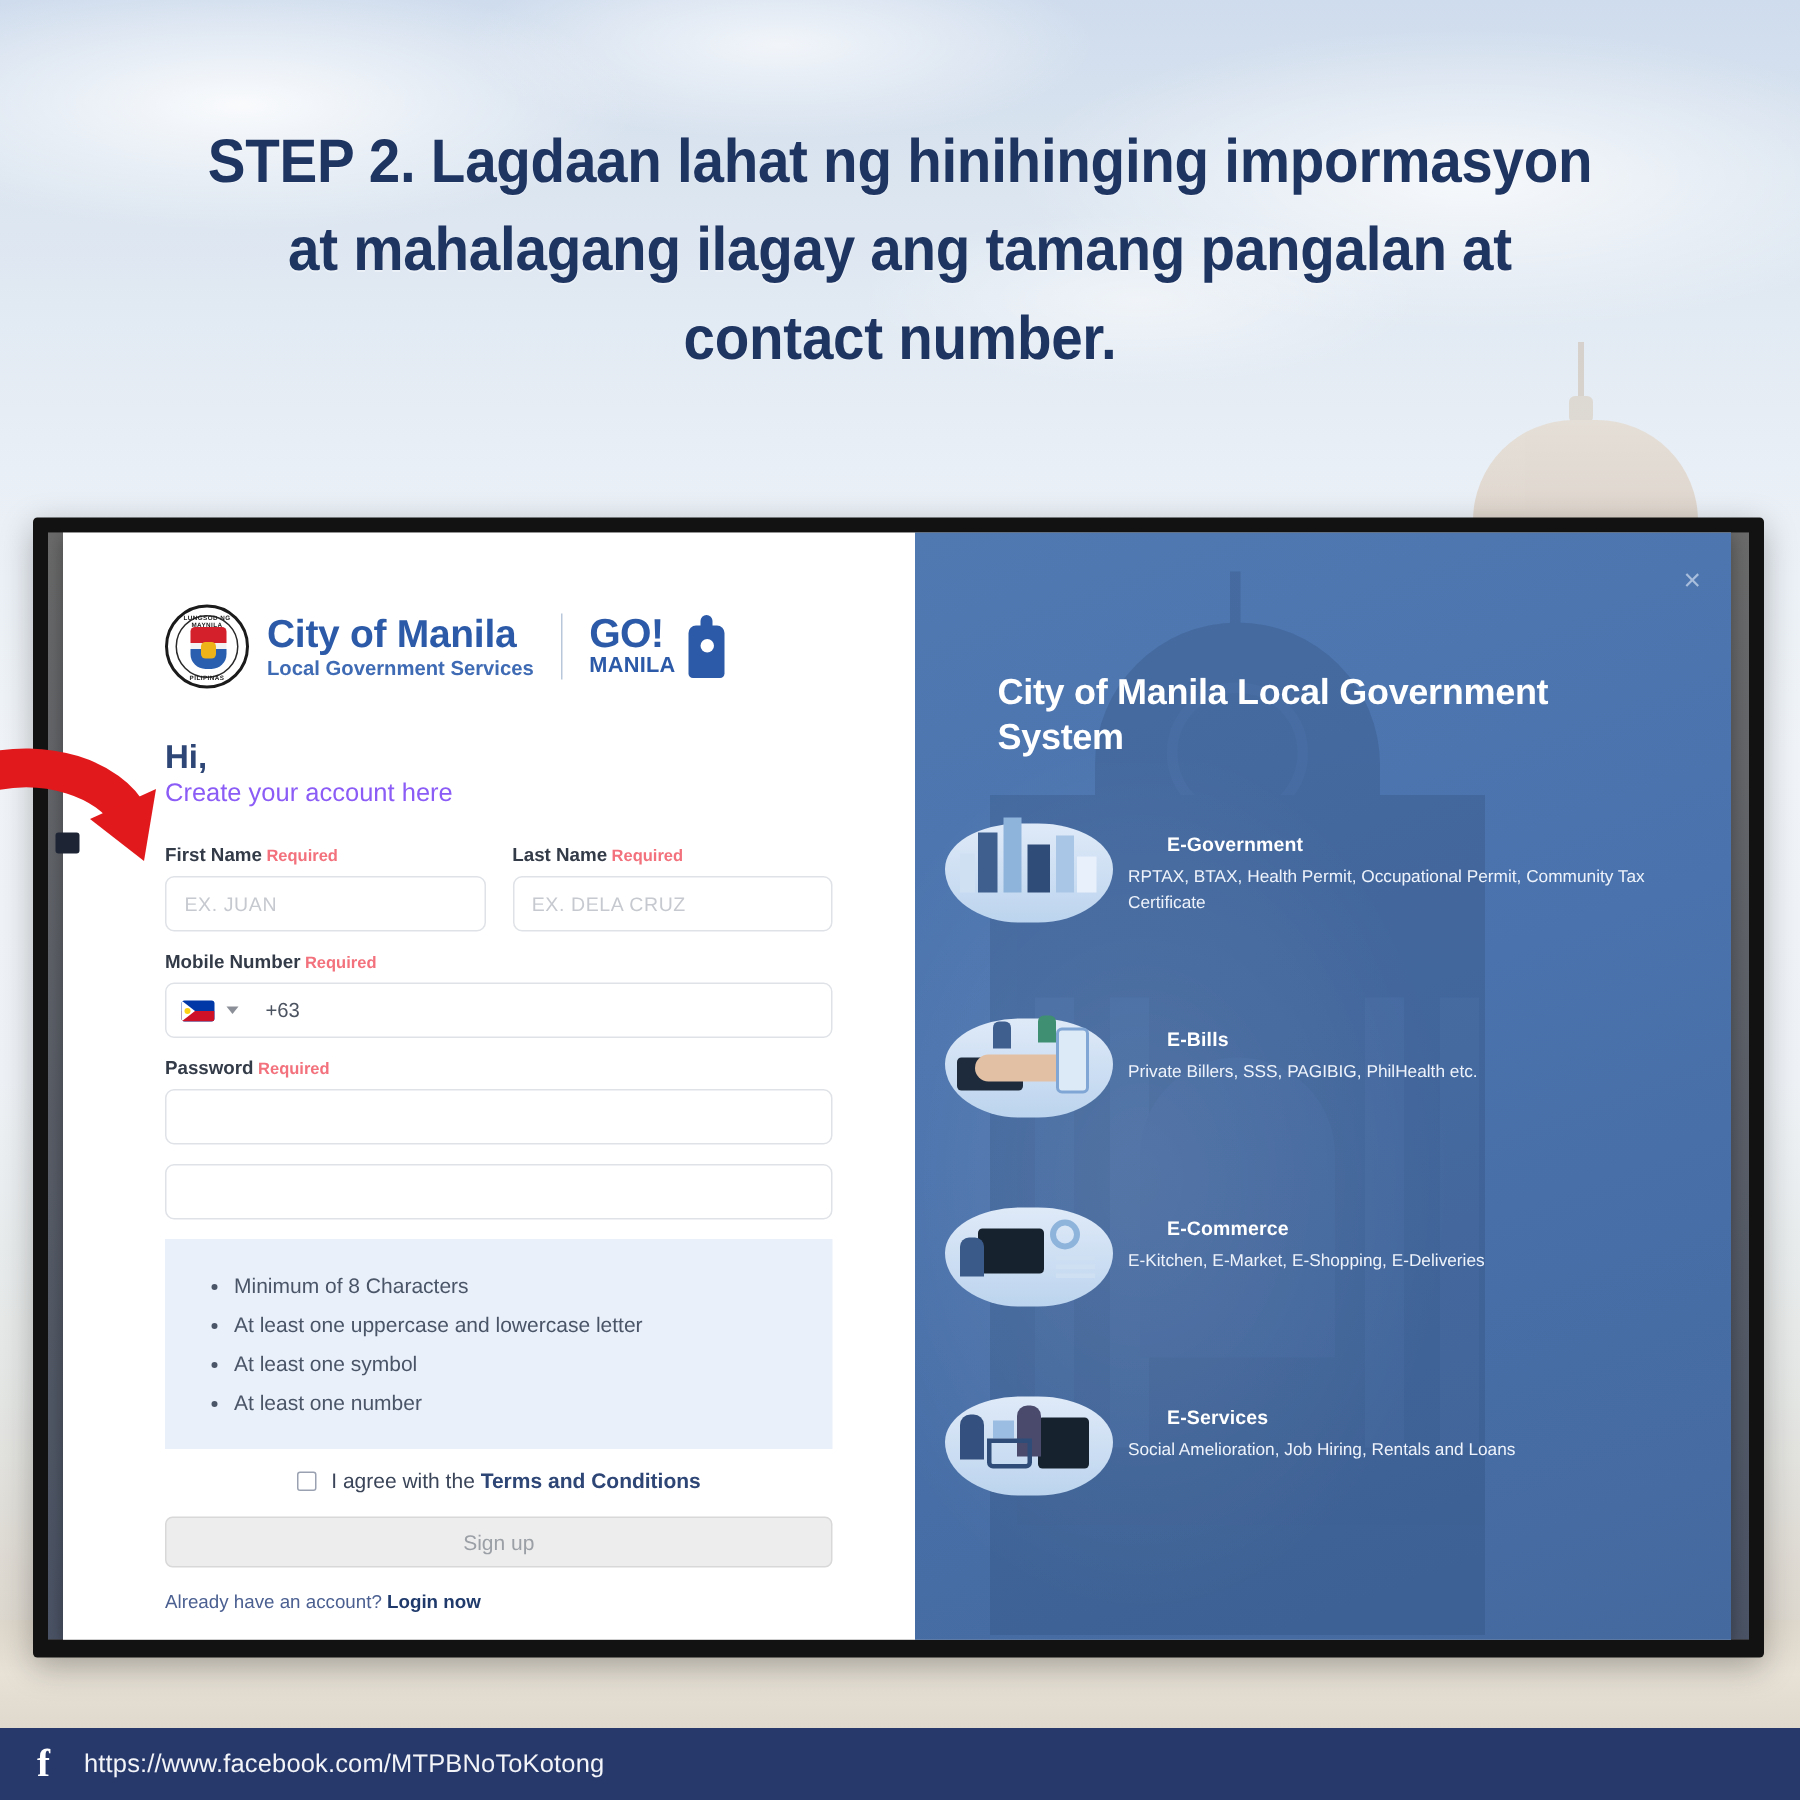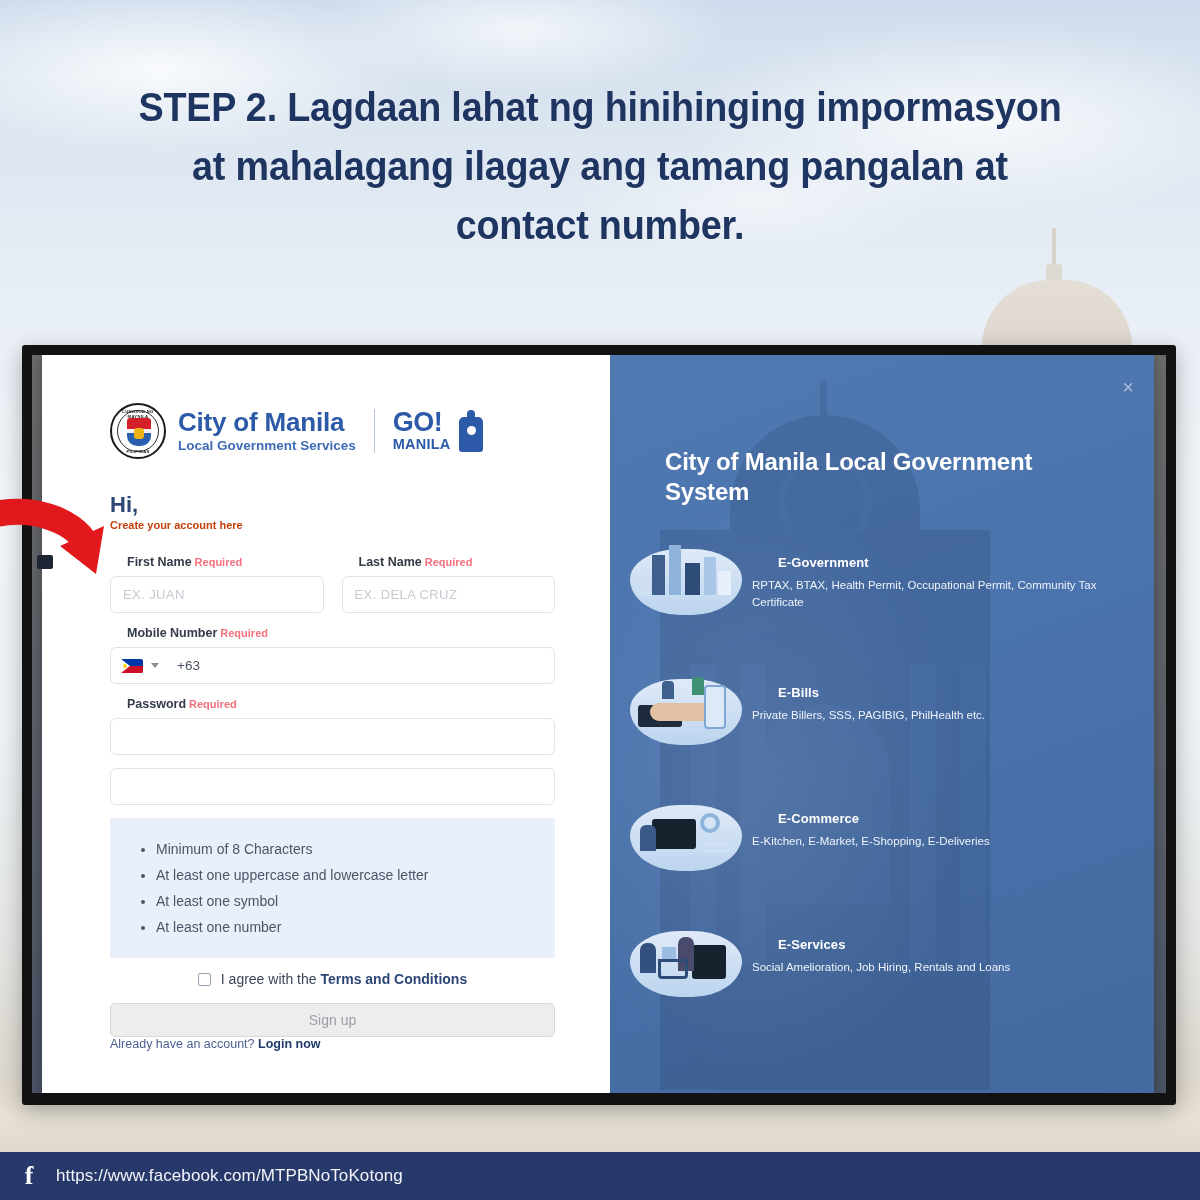--- a/index.html
+++ b/index.html
@@ -199,28 +199,28 @@
   .go-tower .t-clock {
     position: absolute; left: 11px; top: 16px; width: 9px; height: 9px;
     background: #fff; border-radius: 50%;
   }
 
   
   .hi {
     margin-top: 34px;
     font-size: 22px; font-weight: bold; color: #2d4676; line-height: 1.1;
   }
-  .hi-sub { margin-top: 2px; font-size: 11px; color: #c2410c; font-weight: bold; }
+  .hi-sub { margin-top: 2px; font-size: 17px; color: #8b5cf6; }
 
   
   .form { margin-top: 24px; }
   .row { display: flex; gap: 18px; }
   .field { flex: 1; margin-bottom: 13px; }
   .field.full { width: 100%; }
-  .lbl { font-size: 12.5px; font-weight: bold; color: #333b48; margin-bottom: 7px; margin-left: 17px; }
+  .lbl { font-size: 12.5px; font-weight: bold; color: #333b48; margin-bottom: 7px; }
   .lbl .req { color: #f2717c; font-weight: bold; font-size: 11px; margin-left: 3px; }
   .inp {
     width: 100%; height: 37px;
     border: 1px solid #dfe2e7; border-radius: 6px;
     background: #fff;
     padding: 0 12px;
     font-size: 13px; color: #3a3f4a;
     display: flex; align-items: center;
   }
   .inp .ph { color: #c6c9cf; font-size: 13px; letter-spacing: .4px; }
@@ -274,21 +274,21 @@
 
   
   .signup {
     margin-top: 16px;
     width: 100%; height: 34px;
     background: #ededed;
     border: 1px solid #d8d8d8; border-radius: 5px;
     color: #9b9fa6; font-size: 14px;
     display: flex; align-items: center; justify-content: center;
   }
-  .login-line { font-size: 12.5px; color: #4b6091; }
+  .login-line { margin-top: 16px; font-size: 12.5px; color: #4b6091; }
   .login-line b { color: #1f3a6b; }
 
   
   .rp-bg {
     position: absolute; inset: 0;
     background:
       radial-gradient(ellipse 300px 420px at 150px 430px, rgba(255,255,255,.10), rgba(255,255,255,0) 70%),
       linear-gradient(160deg,#5079b2 0%, #4a72ac 45%, #44699f 100%);
   }
   

